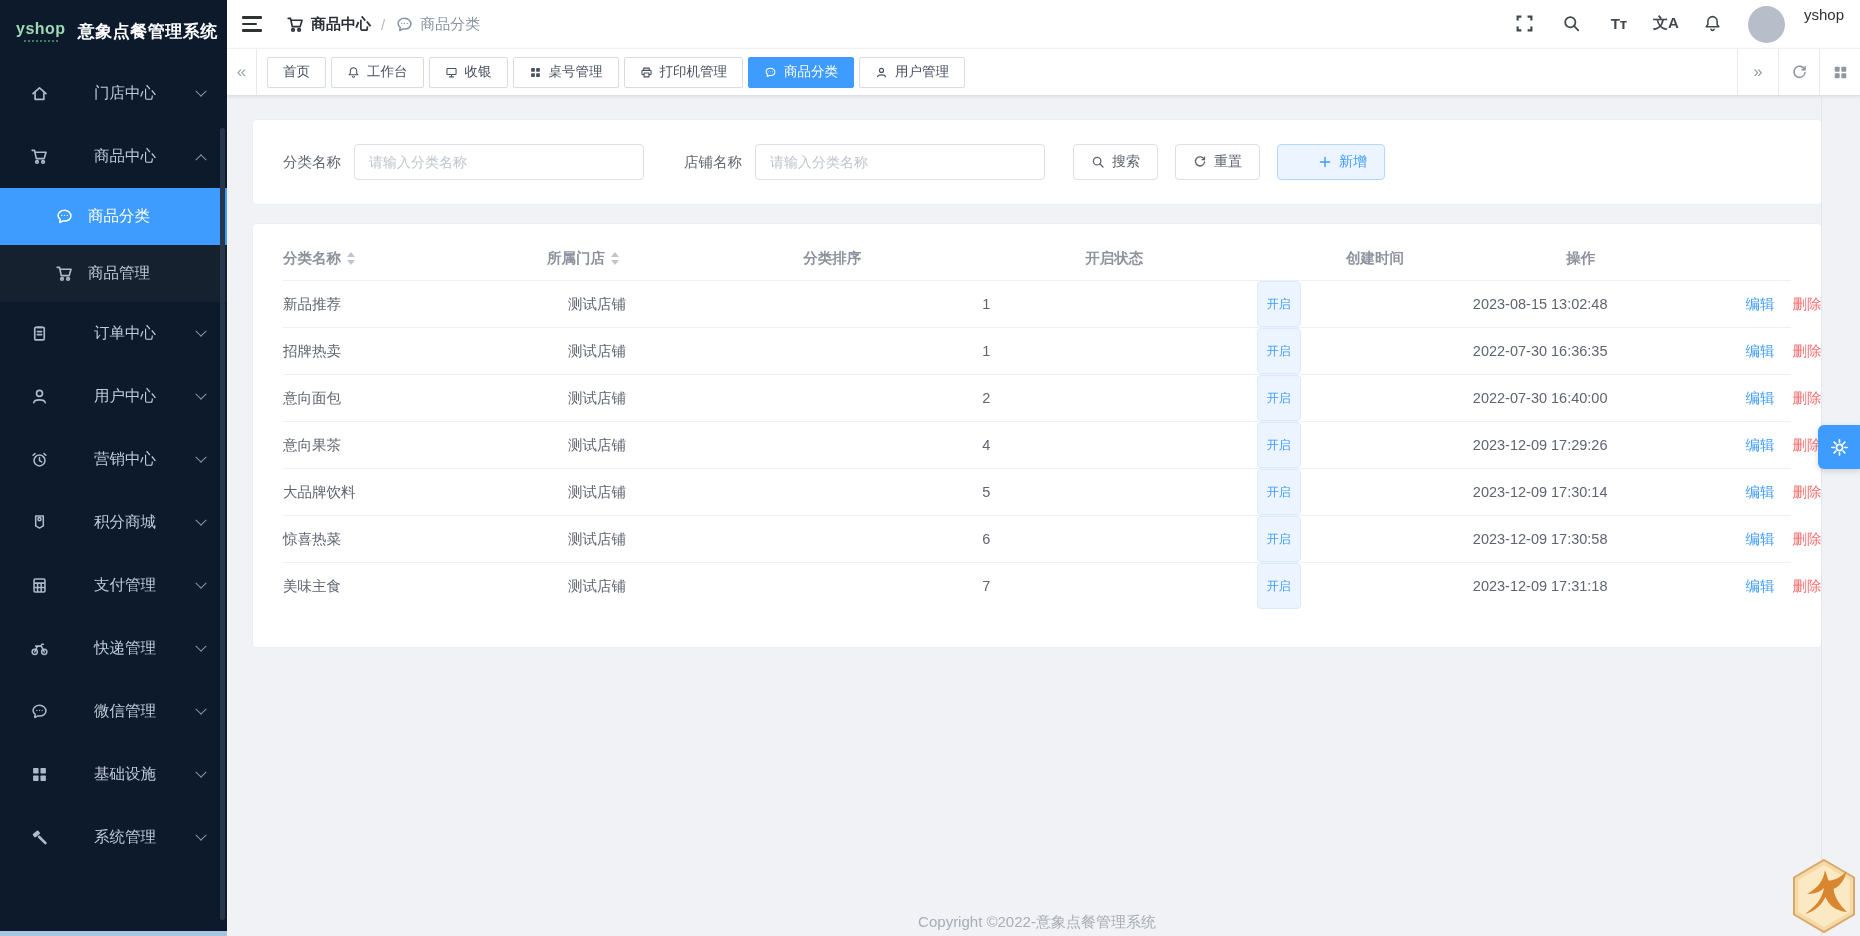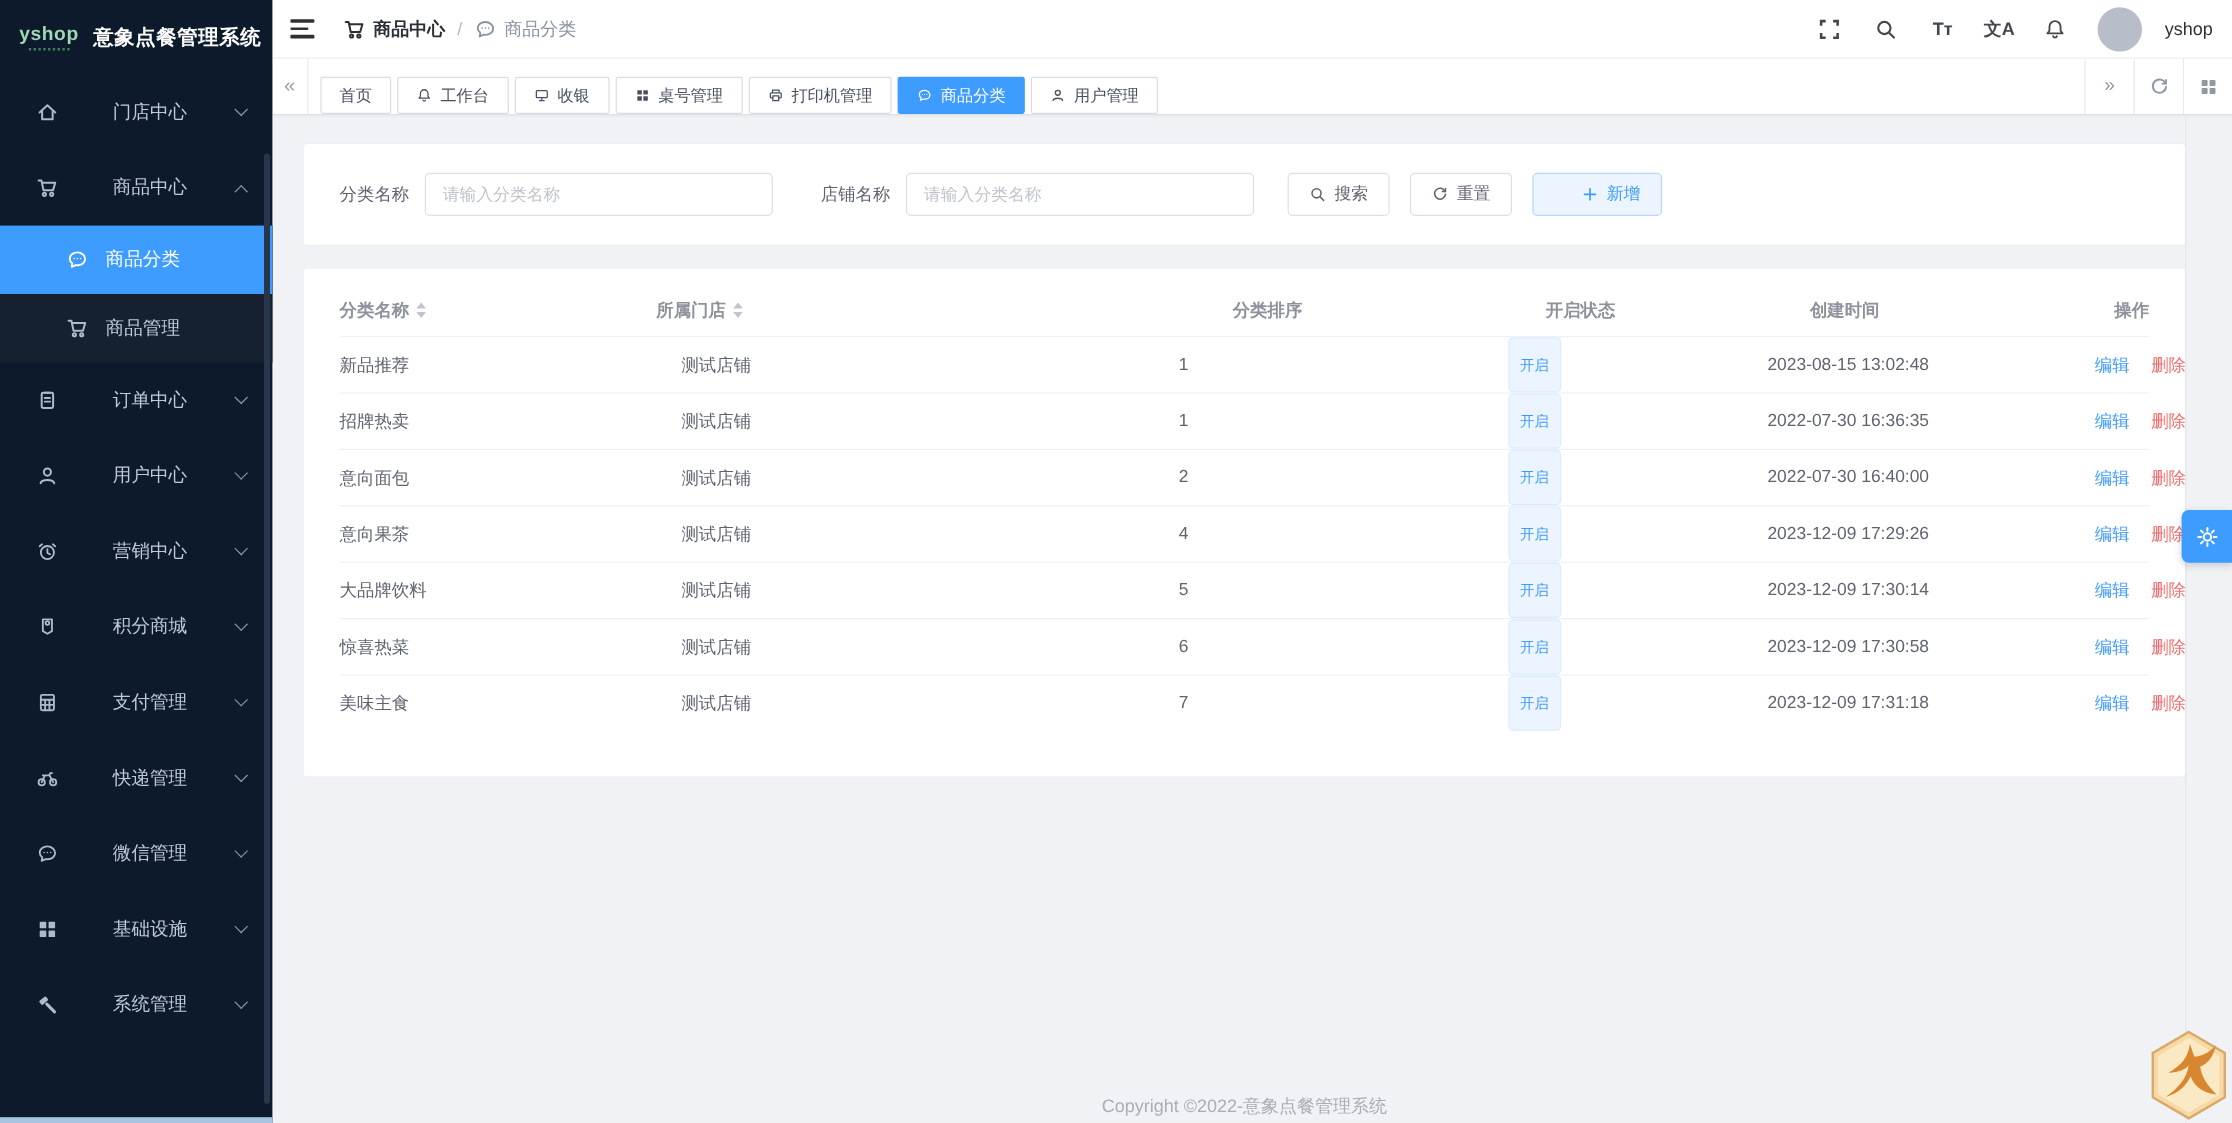--- a/index.html
+++ b/index.html
@@ -34,31 +34,31 @@
   .topbar { height:48px; background:#fff; display:flex; align-items:center; padding:0 12px 0 15px; }
   .hamburger { width:20px; display:flex; flex-direction:column; gap:4px; cursor:pointer; }
   .hamburger i { display:block; height:2.4px; background:#303133; border-radius:1px; }
   .hamburger i:nth-child(2){ width:15px; }
   .breadcrumb { margin-left:24px; display:flex; align-items:center; font-size:15px; }
   .crumb { display:flex; align-items:center; gap:7px; }
   .crumb .mi-icon { width:18px; height:18px; }
   .crumb.root { color:#2b2f36; font-weight:700; }
   .crumb.leaf { color:#8a93a3; font-weight:400; }
   .crumb-sep { margin:0 10px; color:#b4bac3; }
-  .topbar-right { margin-left:auto; display:flex; align-items:center; gap:11px; }
+  .topbar-right { margin-left:auto; display:flex; gap:11px; }
   .tb-icon { width:36px; height:36px; display:flex; align-items:center; justify-content:center; color:#43474e; cursor:pointer; }
   .tb-icon svg { width:19px; height:19px; }
   .tb-text-icon { font-size:15px; font-weight:700; color:#43474e; }
   .avatar { width:37px; height:37px; border-radius:50%; background:#b7bdc9; margin-left:6px; }
   .user-name { font-size:15px; color:#303133; margin-left:8px; margin-right:4px; }
 
   .tabbar { height:48px; background:#fff; border-top:1px solid #f0f1f3; border-bottom:1px solid #dde1e7; box-shadow:0 1px 3px rgba(0,0,0,.08); display:flex; align-items:stretch; position:relative; z-index:5; }
   .tab-nav { width:30px; display:flex; align-items:center; justify-content:center; color:#98a0ac; font-size:17px; cursor:pointer; }
   .tab-nav.left { border-right:1px solid #e6e9ed; }
-  .tabs { flex:1; display:flex; align-items:flex-end; gap:5px; padding:0 10px; overflow:hidden; }
+  .tabs { flex:1; display:flex; align-items:center; gap:5px; padding:0 10px; overflow:hidden; }
   .tab { height:31px; display:inline-flex; align-items:center; gap:7px; padding:0 15px; border:1px solid #d8dce5; border-radius:2px; background:#fff; color:#495060; font-size:13.5px; cursor:pointer; white-space:nowrap; }
   .tab .t-icon { display:flex; color:#495060; }
   .tab .t-icon svg { width:13px; height:13px; }
   .tab.active { background:#3e9bff; border-color:#3e9bff; color:#fff; }
   .tab.active .t-icon { color:#fff; }
   .tb-cell { width:41px; border-left:1px solid #e6e9ed; display:flex; align-items:center; justify-content:center; color:#8f97a3; font-size:16px; cursor:pointer; }
   .tb-cell svg { width:17px; height:17px; }
 
   .content { position:absolute; top:97px; left:0; right:0; bottom:0; padding:22px 38px 0 25px; }
   .v-scroll-line { position:absolute; top:97px; right:38px; bottom:0; width:1px; background:#e3e5e9; }
@@ -72,21 +72,21 @@
   .btn { height:36px; padding:0 17px; border:1px solid #dcdfe6; border-radius:4px; background:#fff; color:#5f6470; font-size:14px; display:inline-flex; align-items:center; gap:7px; cursor:pointer; margin-right:17px; }
   .btn svg { width:14px; height:14px; }
   .btn-add { background:#ecf5ff; border-color:#b3d8ff; color:#3e9bff;padding-left:40px; }
 
   .table-card { padding:12px 30px 22px; min-height:425px; }
   .thead,.trow { display:grid; grid-template-columns:17.5% 17% 18.7% 17.3% 14.6% 14.9%; align-items:center; }
   .thead { height:44px; color:#8d929c; font-weight:700; font-size:14.5px; }
   .trow { height:47px; border-top:1px solid #eef0f4; font-size:14.5px; color:#5f6470;gap:21px; }
   .td.c { text-align:center; }
   .th { display:flex; align-items:center; }
-  .th.c { justify-content:flex-end; }
+  .th.c { justify-content:flex-start; }
   .carets { display:inline-flex; flex-direction:column; gap:3px; margin-left:6px; }
   .carets i { width:0; height:0; border-left:4px solid transparent; border-right:4px solid transparent; }
   .caret-up { border-bottom:5px solid #c0c4cc; }
   .caret-down { border-top:5px solid #c0c4cc; }
   .tag { display:inline-block; padding:16px 9px; background:#ecf5ff; border:1px solid #d9ecff; border-radius:4px; color:#3e9bff; font-size:12px; line-height:1; }
   .ops { display:inline-flex; gap:18px; justify-content:center; width:100%; }
   .link-edit { color:#3e9bff; cursor:pointer; }
   .link-del { color:#f56c6c; cursor:pointer; }
 
   .footer { margin-top:265px; text-align:center; color:#a9adb5; font-size:15px; }

